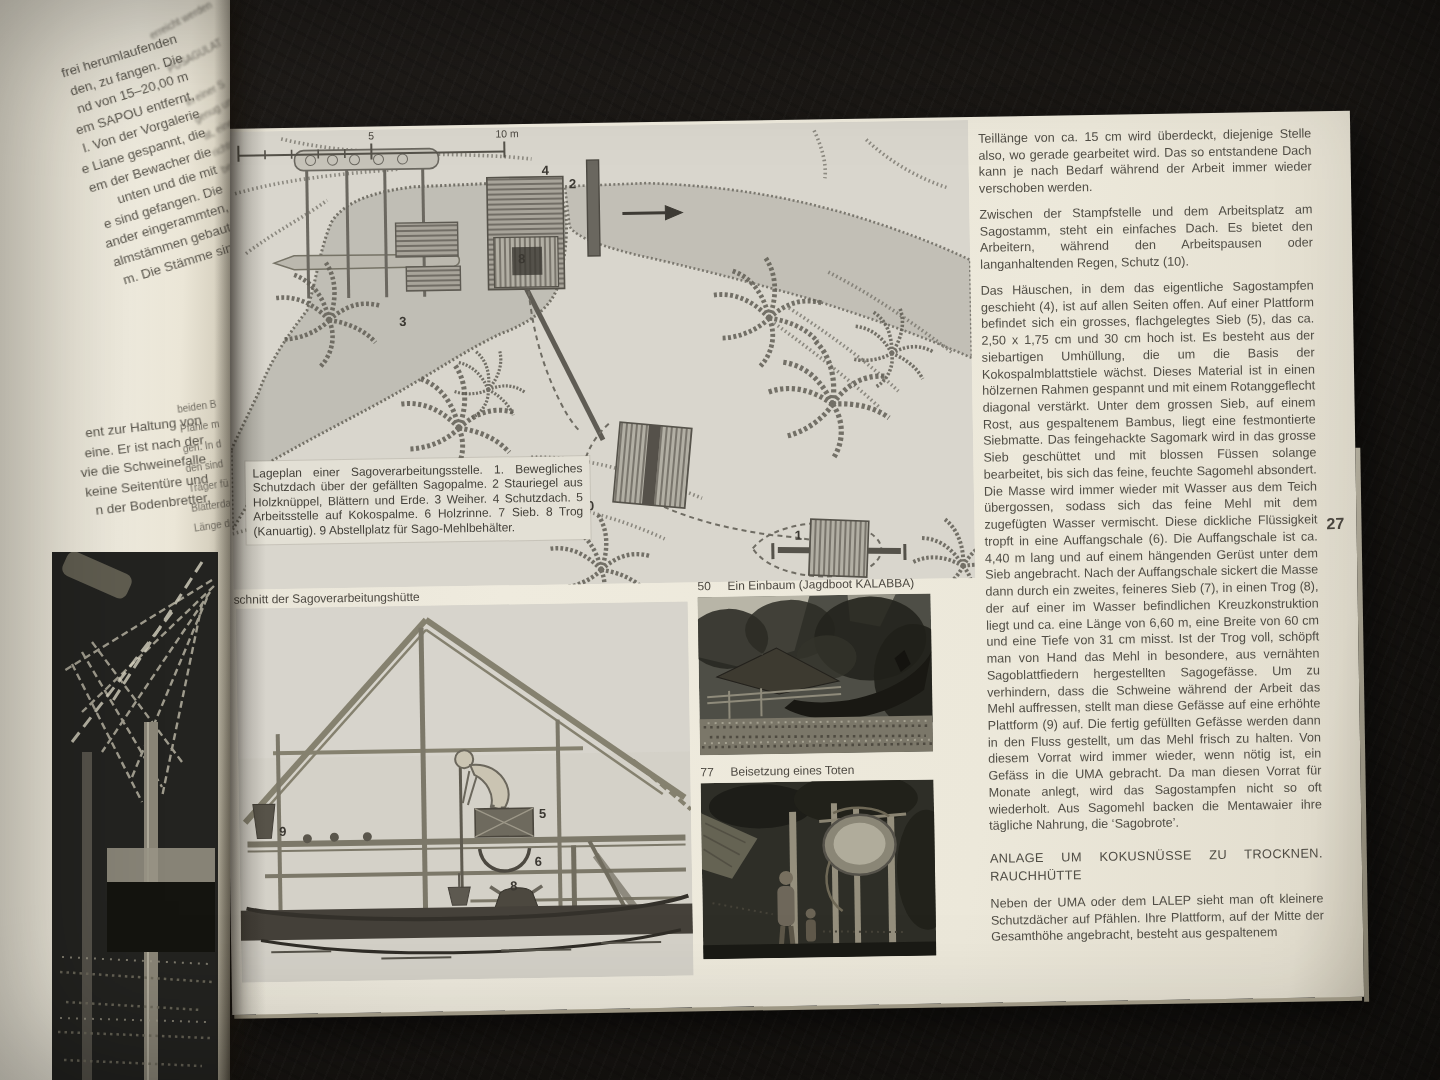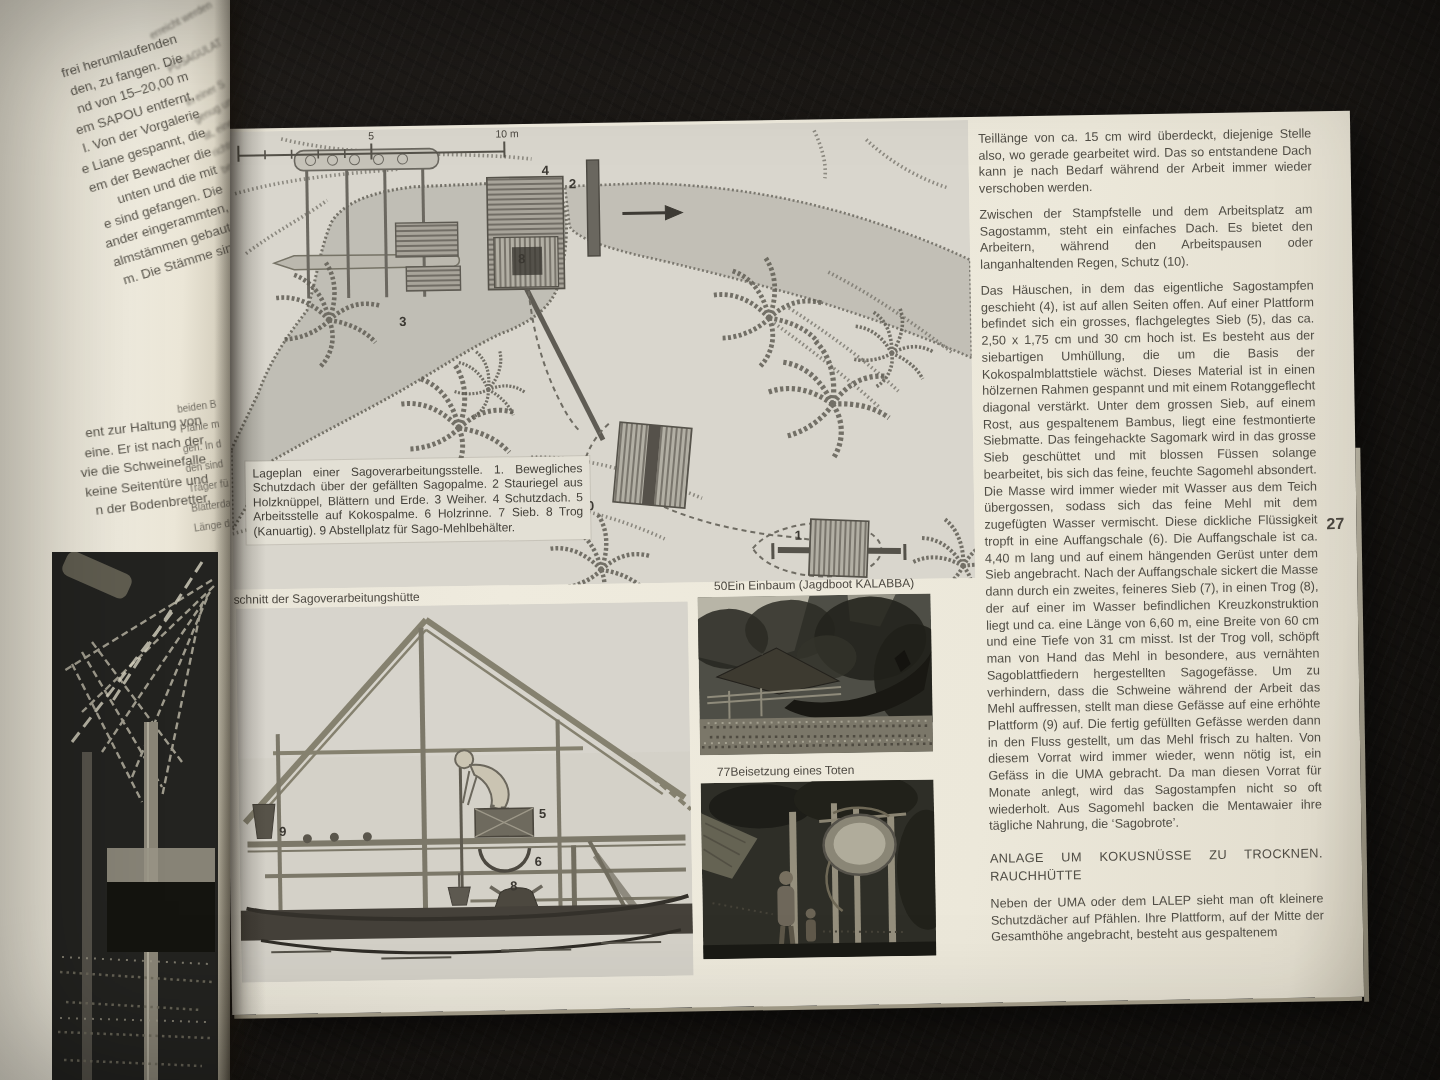--- a/index.html
+++ b/index.html
@@ -48,21 +48,21 @@
   .map-caption{position:absolute;left:14px;top:330px;width:330px;background:#e3e0d5;color:#44413a;
     font-size:12px;line-height:1.2;text-align:justify;padding:5px 7px 6px;
     box-shadow:0 0 0 1px rgba(115,110,95,.18);}
   .scale-svg{position:absolute;left:12px;top:418px;width:300px;height:38px;}
   .cs-caption{position:absolute;left:8px;top:464px;font-size:12px;color:#4c4841;}
   .cs-fig{position:absolute;left:10px;top:480px;width:452px;height:374px;}
   .photo-block{position:absolute;width:233px;}
   .pb50{left:472px;top:458px;}
   .pb51{left:472px;top:644px;}
   .photo-cap{display:flex;font-size:12px;color:#4c4841;margin-bottom:4px;}
-  .photo-num{width:30px;flex:0 0 30px;text-align:right;}
+  .photo-num{width:30px;flex:0 0 30px;}
   .article{position:absolute;left:760px;top:14px;width:333px;color:#504d45;font-size:12.6px;
     line-height:1.33;text-align:justify;hyphens:auto;-webkit-hyphens:auto;}
   .article p{margin:0 0 9px;}
   .article h3{margin:15px 0 10px;font-size:12.8px;font-weight:400;letter-spacing:.35px;line-height:1.4;}
   .page-num{position:absolute;left:1102px;top:404px;font-size:16px;font-weight:700;color:#4c4841;}
 
   svg text{font-family:"Liberation Sans","DejaVu Sans",sans-serif;}
   .map-label{font-size:13px;font-weight:700;fill:#3b3832;}
   .cs-label{font-size:13px;font-weight:700;fill:#3b3832;}
   .scale-label{font-size:10.5px;fill:#4c4841;}

